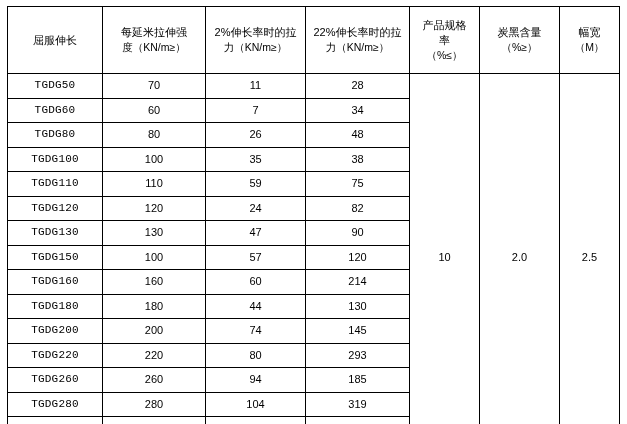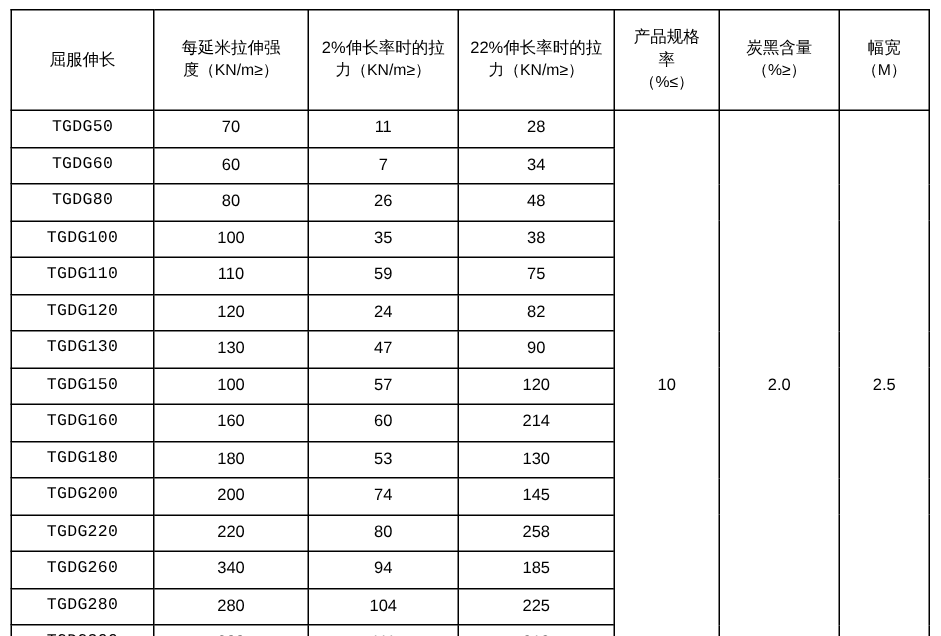--- a/index.html
+++ b/index.html
@@ -160,46 +160,46 @@
       </tr>
       <tr>
         <td class="cell-name">TGDG160</td>
         <td>160</td>
         <td>60</td>
         <td>214</td>
       </tr>
       <tr>
         <td class="cell-name">TGDG180</td>
         <td>180</td>
-        <td>53</td>
+        <td>44</td>
         <td>130</td>
       </tr>
       <tr>
         <td class="cell-name">TGDG200</td>
         <td>200</td>
         <td>74</td>
         <td>145</td>
       </tr>
       <tr>
         <td class="cell-name">TGDG220</td>
         <td>220</td>
         <td>80</td>
-        <td>258</td>
+        <td>293</td>
       </tr>
       <tr>
         <td class="cell-name">TGDG260</td>
-        <td>340</td>
+        <td>260</td>
         <td>94</td>
         <td>185</td>
       </tr>
       <tr>
         <td class="cell-name">TGDG280</td>
         <td>280</td>
         <td>104</td>
-        <td>225</td>
+        <td>319</td>
       </tr>
       <tr>
         <td class="cell-name">TGDG300</td>
         <td>300</td>
         <td>111</td>
         <td>218</td>
       </tr>
     </tbody>
   </table>
 

